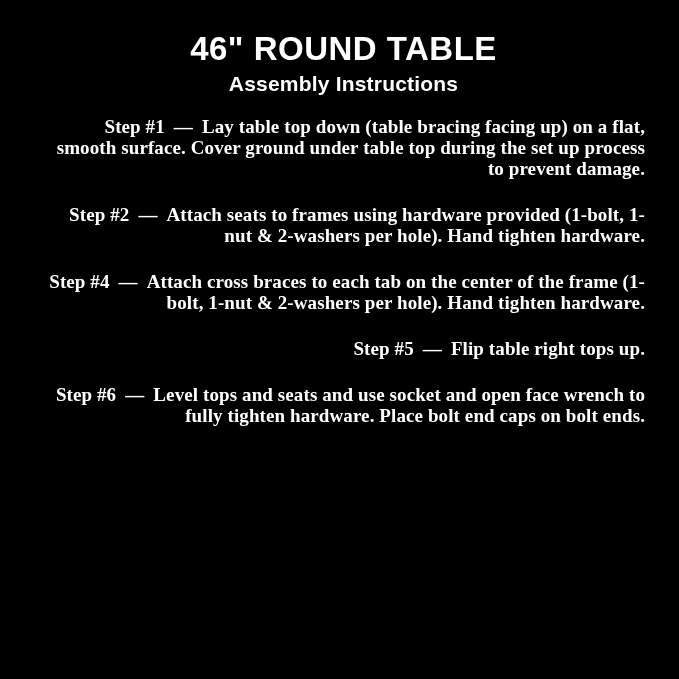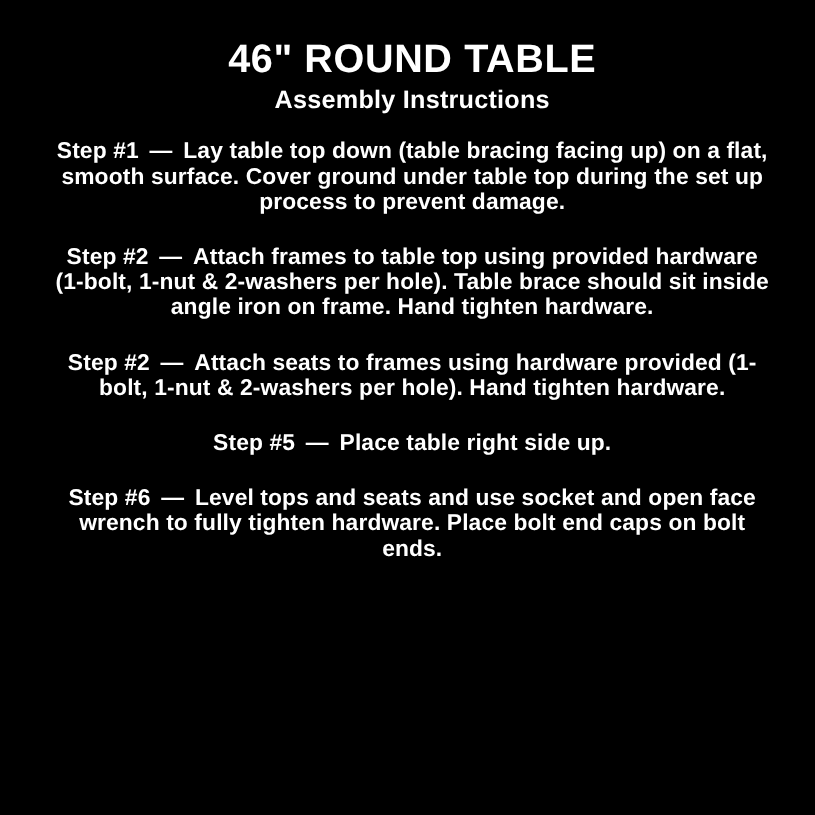--- a/index.html
+++ b/index.html
@@ -29,21 +29,22 @@
     margin: 0 0 4px 0;
     letter-spacing: 0.5px;
   }
   .subtitle {
     font-size: 21px;
     line-height: 1.15;
     margin: 0;
     letter-spacing: 0.2px;
   }
   .steps {
-    text-align: center;
+    text-align: right;
+    font-family: Liberation Serif, serif;
   }
   .step {
     font-size: 19px;
     line-height: 21px;
     margin: 0 0 25px 0;
     letter-spacing: 0.1px;
   }
   .step .sep {
     display: inline-block;
     margin: 0 9px;
@@ -54,22 +55,22 @@
 
 <div class="canvas">
   <header>
     <h1 class="title">46" ROUND TABLE</h1>
     <h2 class="subtitle">Assembly Instructions</h2>
   </header>
 
   <main class="steps">
     <p class="step"><span class="label">Step #1</span><span class="sep">—</span><span class="body">Lay table top down (table bracing facing up) on a flat, smooth surface. Cover ground under table top during the set up process to prevent damage.</span></p>
 
-    <p class="step"><span class="label">Step #2</span><span class="sep">—</span><span class="body">Attach frames to table top using provided hardware (1-bolt, 1-nut &amp; 2-washers per hole). Table brace should sit inside angle iron on frame. Hand tighten hardware.</span></p>
 
     <p class="step"><span class="label">Step #2</span><span class="sep">—</span><span class="body">Attach seats to frames using hardware provided (1-bolt, 1-nut &amp; 2-washers per hole). Hand tighten hardware.</span></p>
 
+    <p class="step"><span class="label">Step #4</span><span class="sep">—</span><span class="body">Attach cross braces to each tab on the center of the frame (1-bolt, 1-nut &amp; 2-washers per hole). Hand tighten hardware.</span></p>
 
-    <p class="step"><span class="label">Step #5</span><span class="sep">—</span><span class="body">Place table right side up.</span></p>
+    <p class="step"><span class="label">Step #5</span><span class="sep">—</span><span class="body">Flip table right tops up.</span></p>
 
     <p class="step"><span class="label">Step #6</span><span class="sep">—</span><span class="body">Level tops and seats and use socket and open face wrench to fully tighten hardware. Place bolt end caps on bolt ends.</span></p>
   </main>
 </div>
 
 </body></html>

